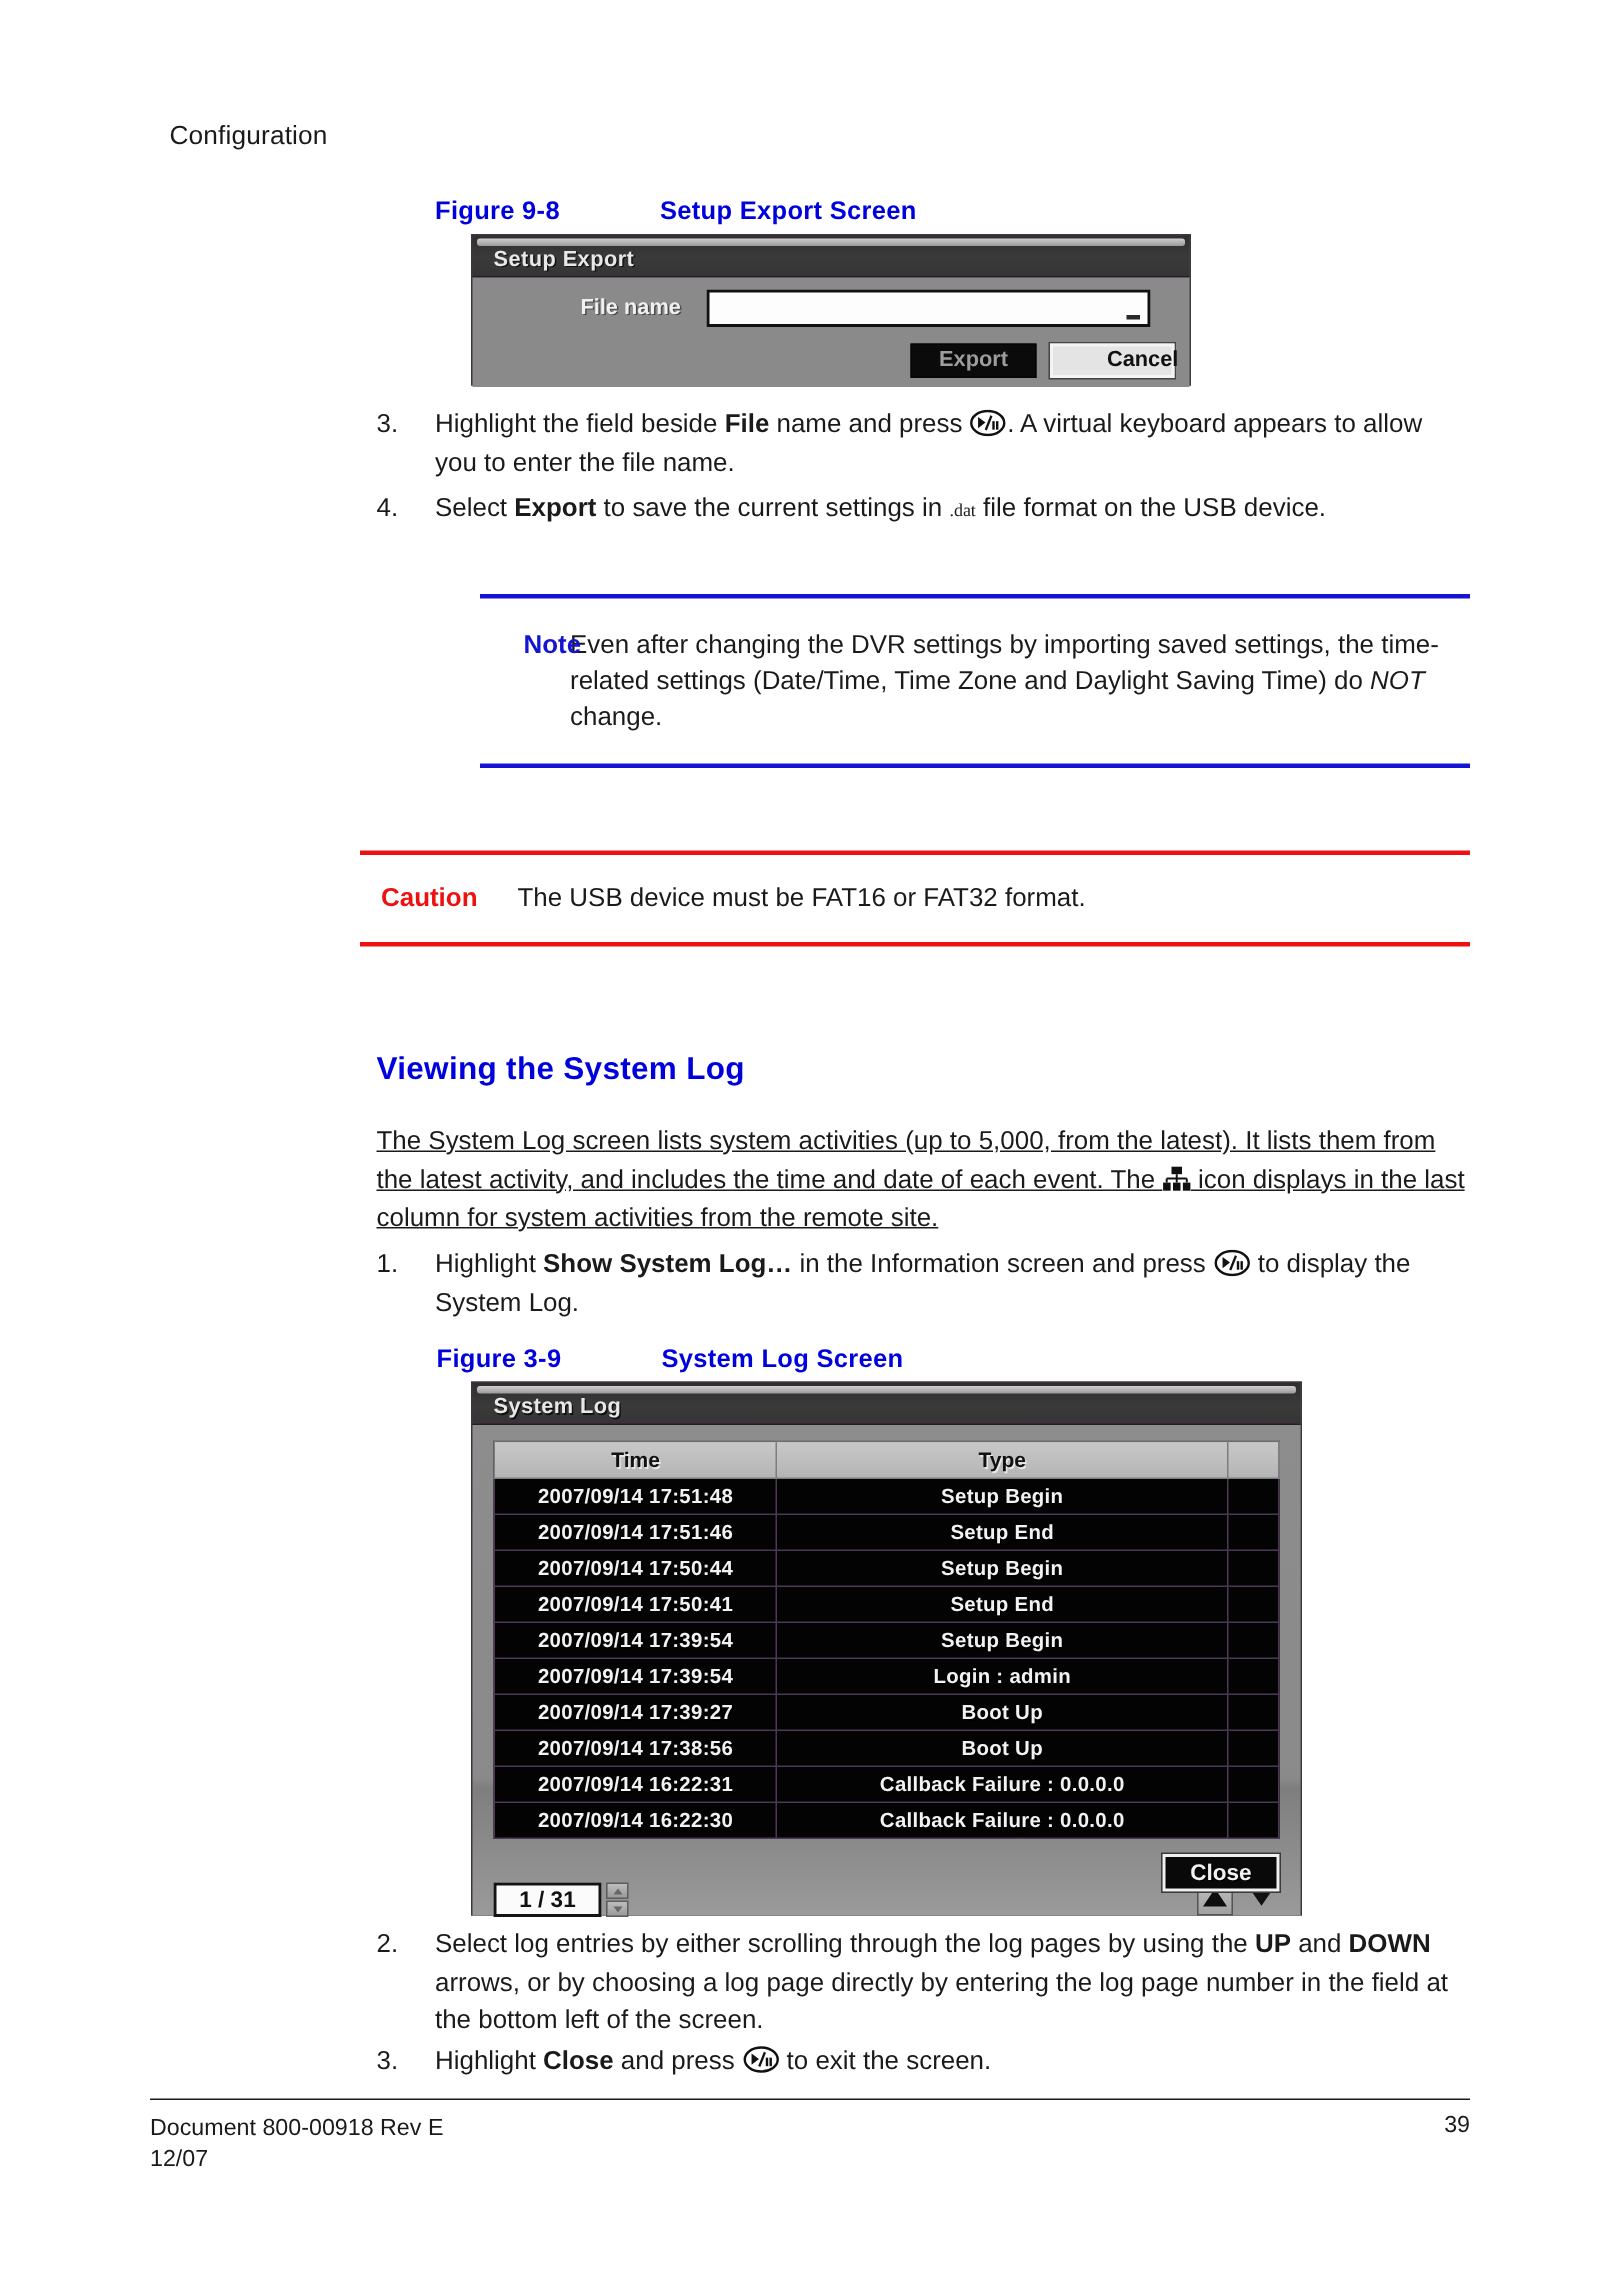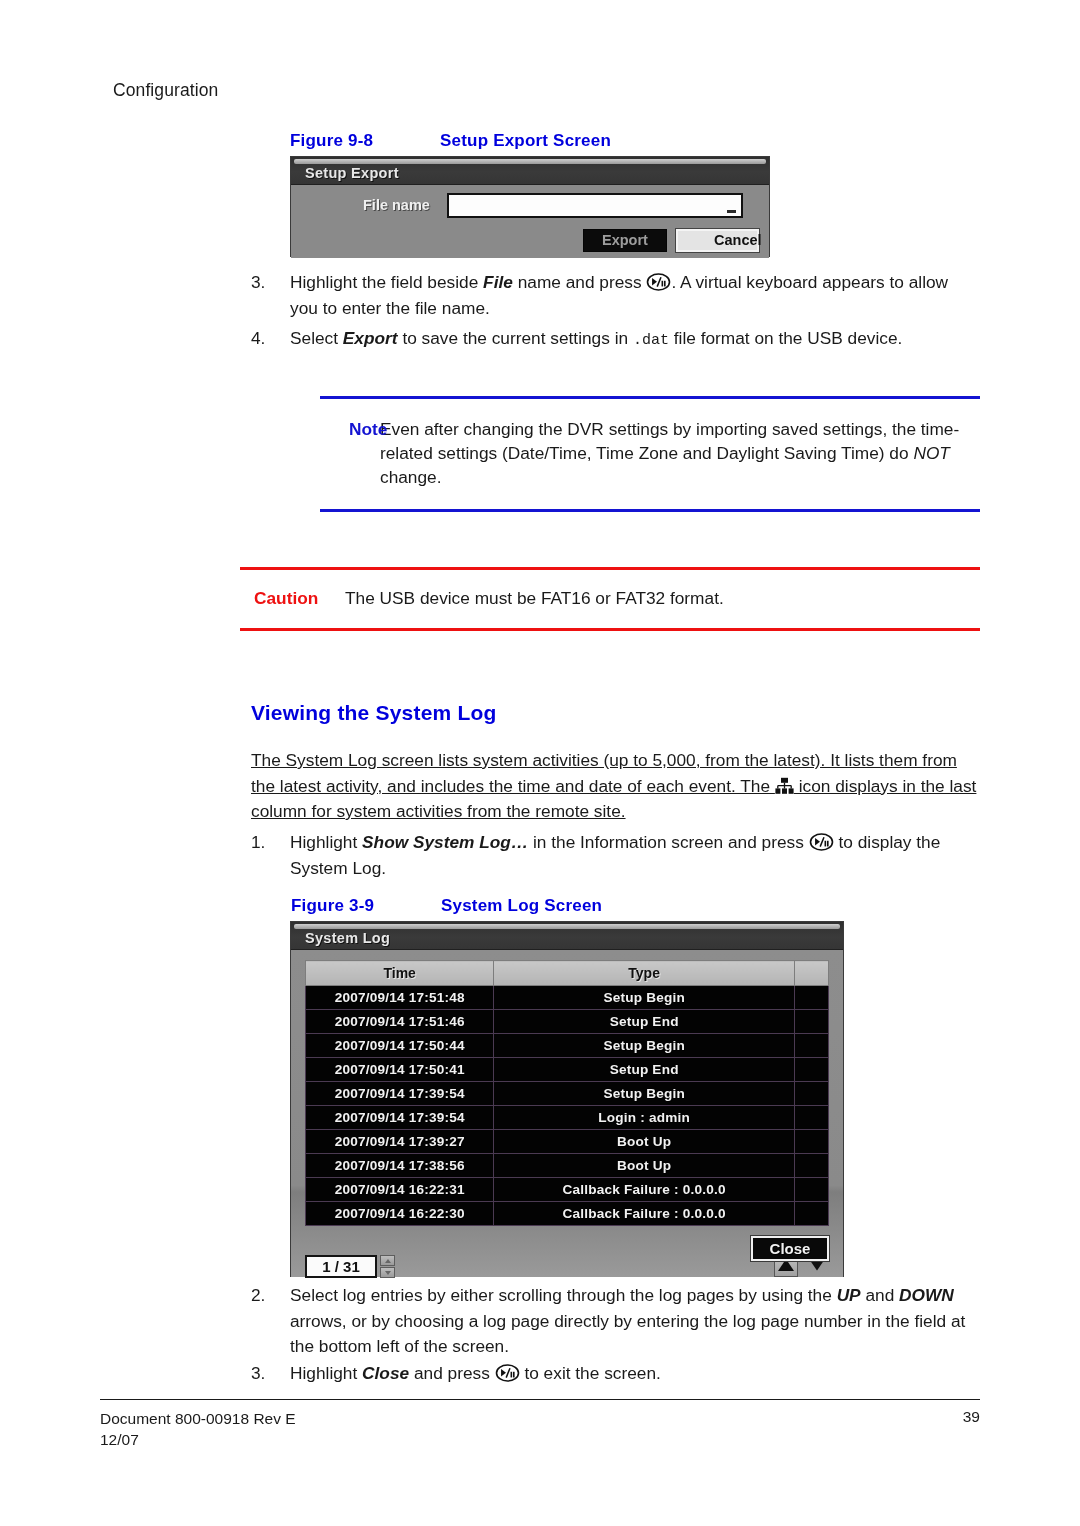--- a/index.html
+++ b/index.html
@@ -66,22 +66,22 @@
     font-size: 17.3px;
     line-height: 25.5px;
     color: #1a1a1a;
   }
   .step .num {
     position: absolute;
     left: 0; top: 0;
     width: 38px;
   }
   .step .txt { display: block; margin-left: 39px; }
-  b { font-weight: bold; font-style: italic; }
-  .mono { font-family: Liberation Mono, monospace; font-size: 15px; }
+  b { font-weight: bold; }
+  .mono { font-family: Liberation Serif, serif; font-size: 12px; }
   i { font-style: italic; }
 
   
   .keyicon {
     display: inline-block;
     vertical-align: -3px;
     width: 25px; height: 18px;
   }
   .neticon {
     display: inline-block;
@@ -132,20 +132,21 @@
     letter-spacing: 0.2px;
   }
 
   
   .dvr {
     position: absolute;
     background: #701a75;
     border: 1px solid #3a3a3a;
     box-shadow: 0 0 0 1px #666 inset;
     font-family: "Liberation Sans", sans-serif;
+    margin-left: 24px;
   }
   .dvr .titlebar {
     position: relative;
     height: 28px;
     background: linear-gradient(to bottom,#2f2f2f 0%,#3a3a3a 55%,#353535 100%);
     border-bottom: 1px solid #202020;
   }
   .dvr .titlebar .grip {
     position: absolute; left: 3px; right: 3px; top: 2px; height: 5px;
     background: linear-gradient(to bottom,#cfcfcf,#9a9a9a);

